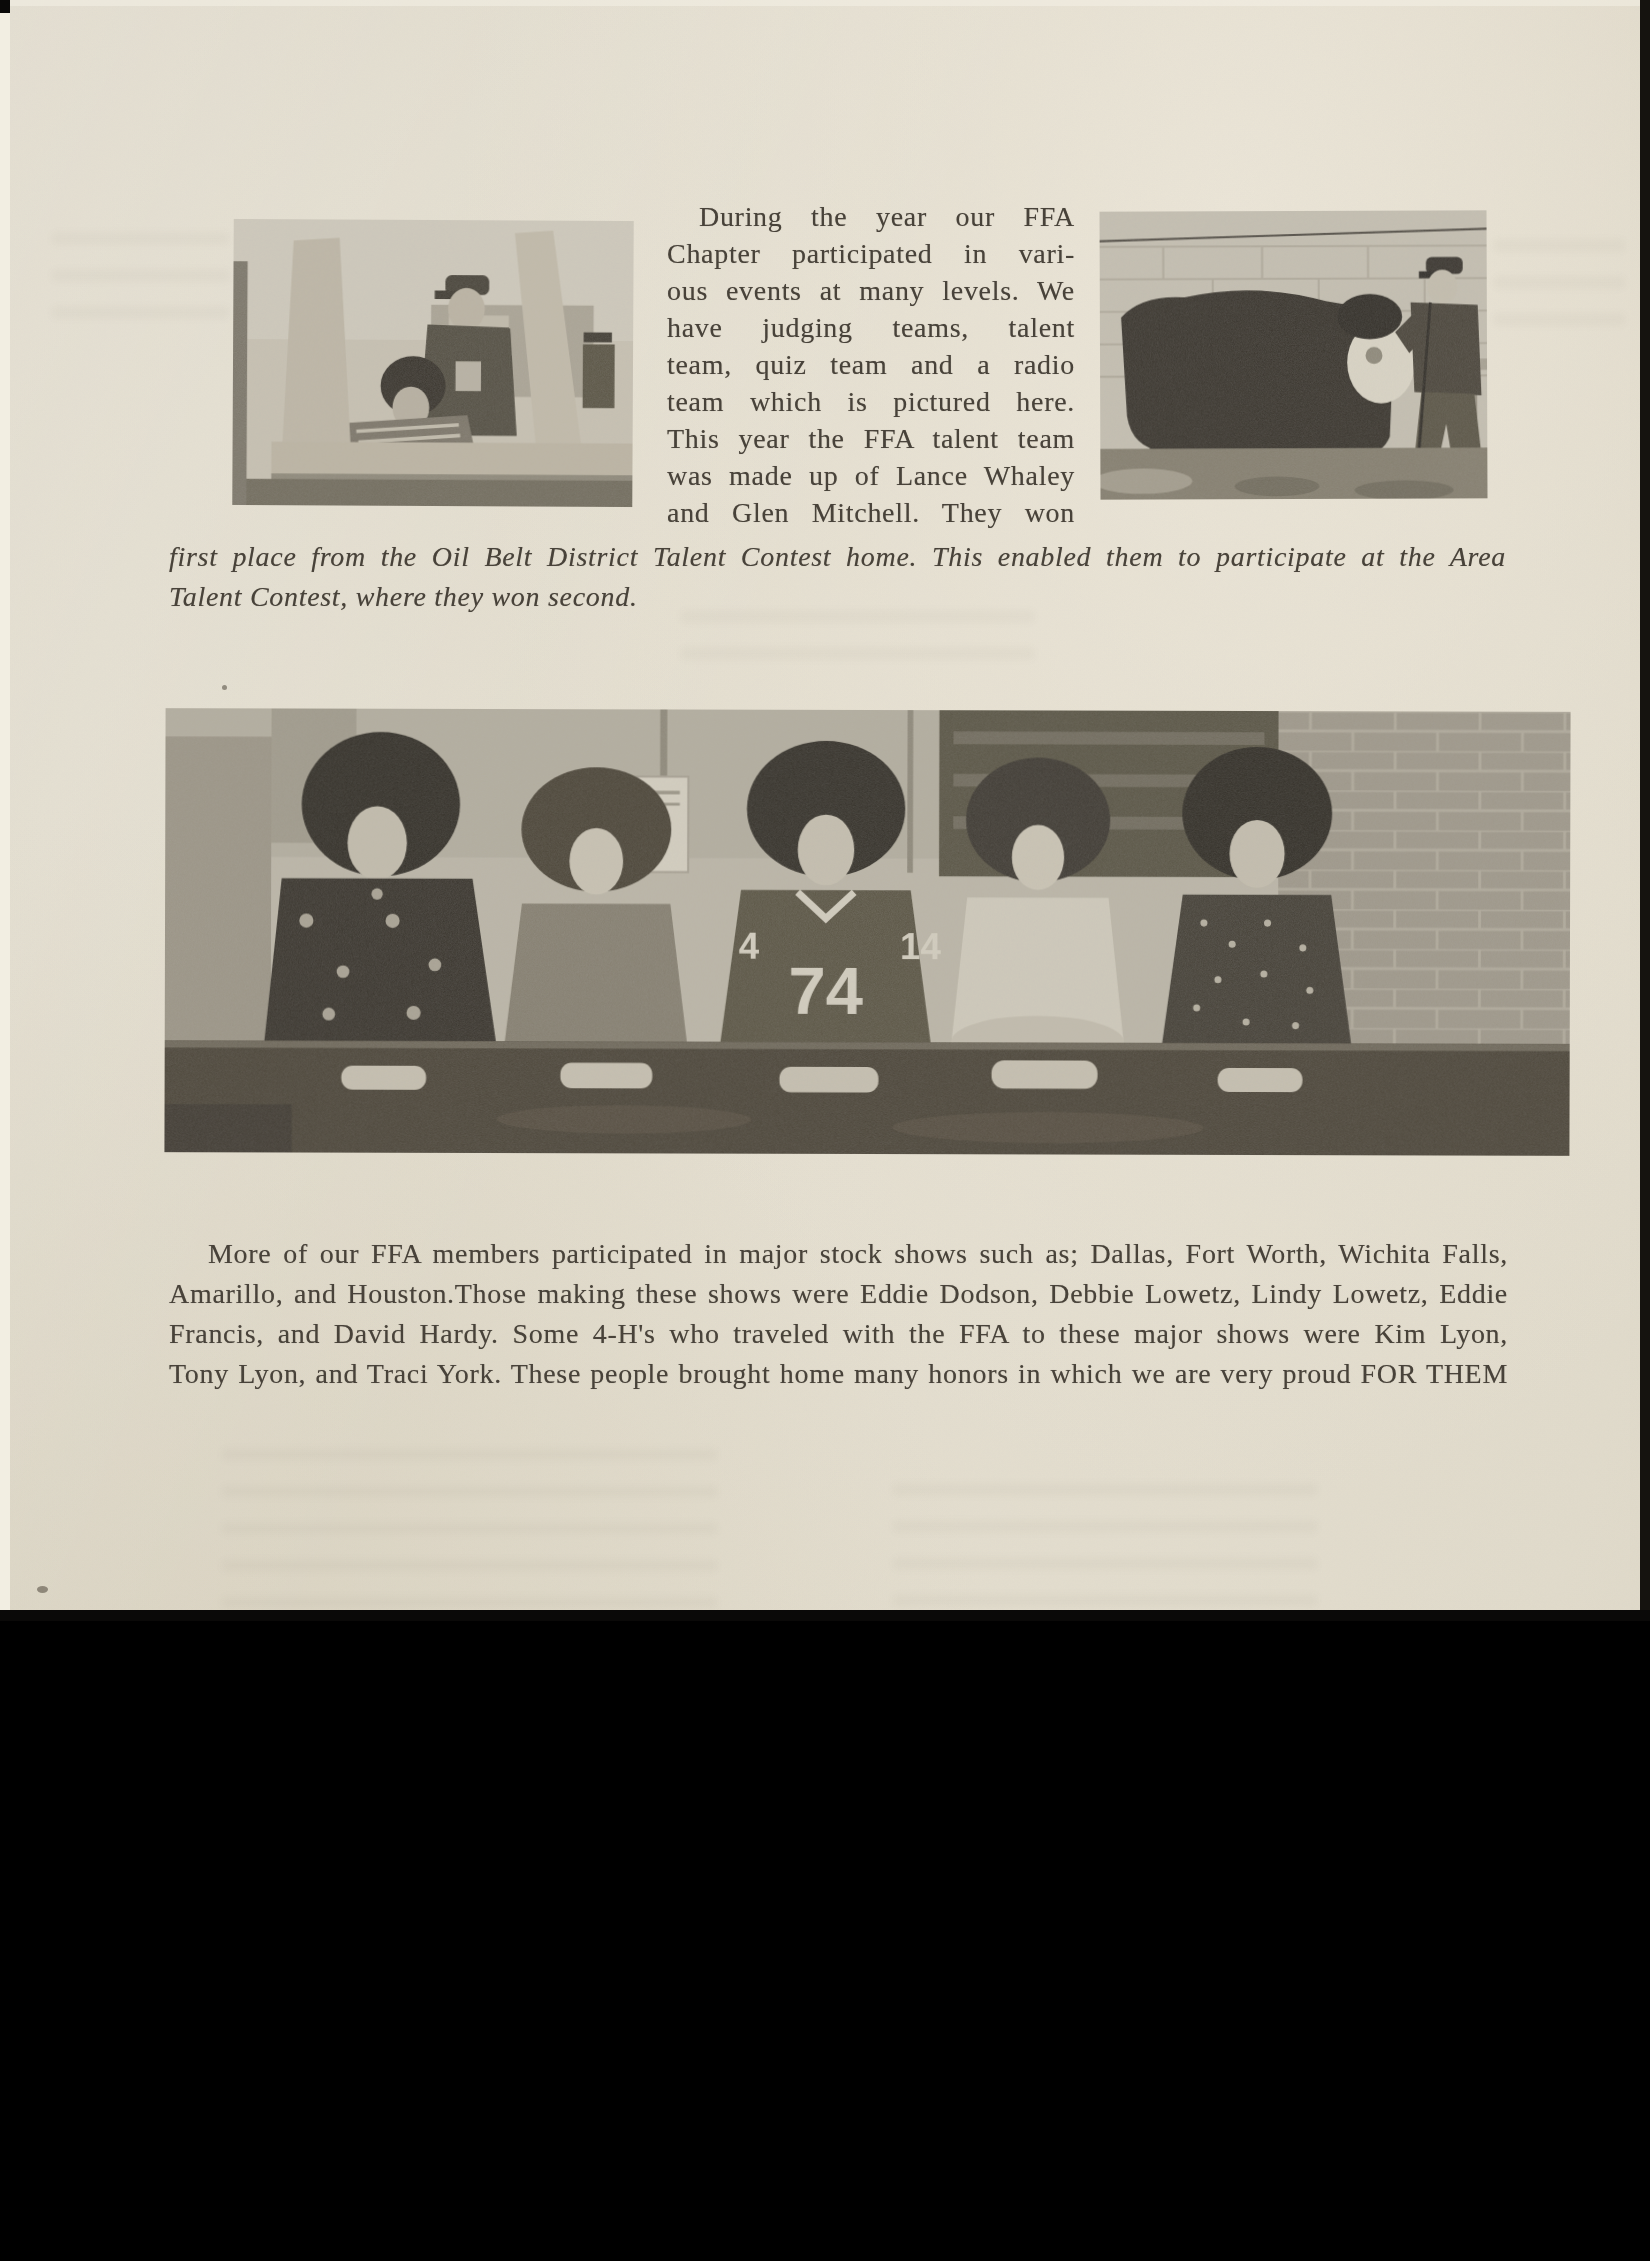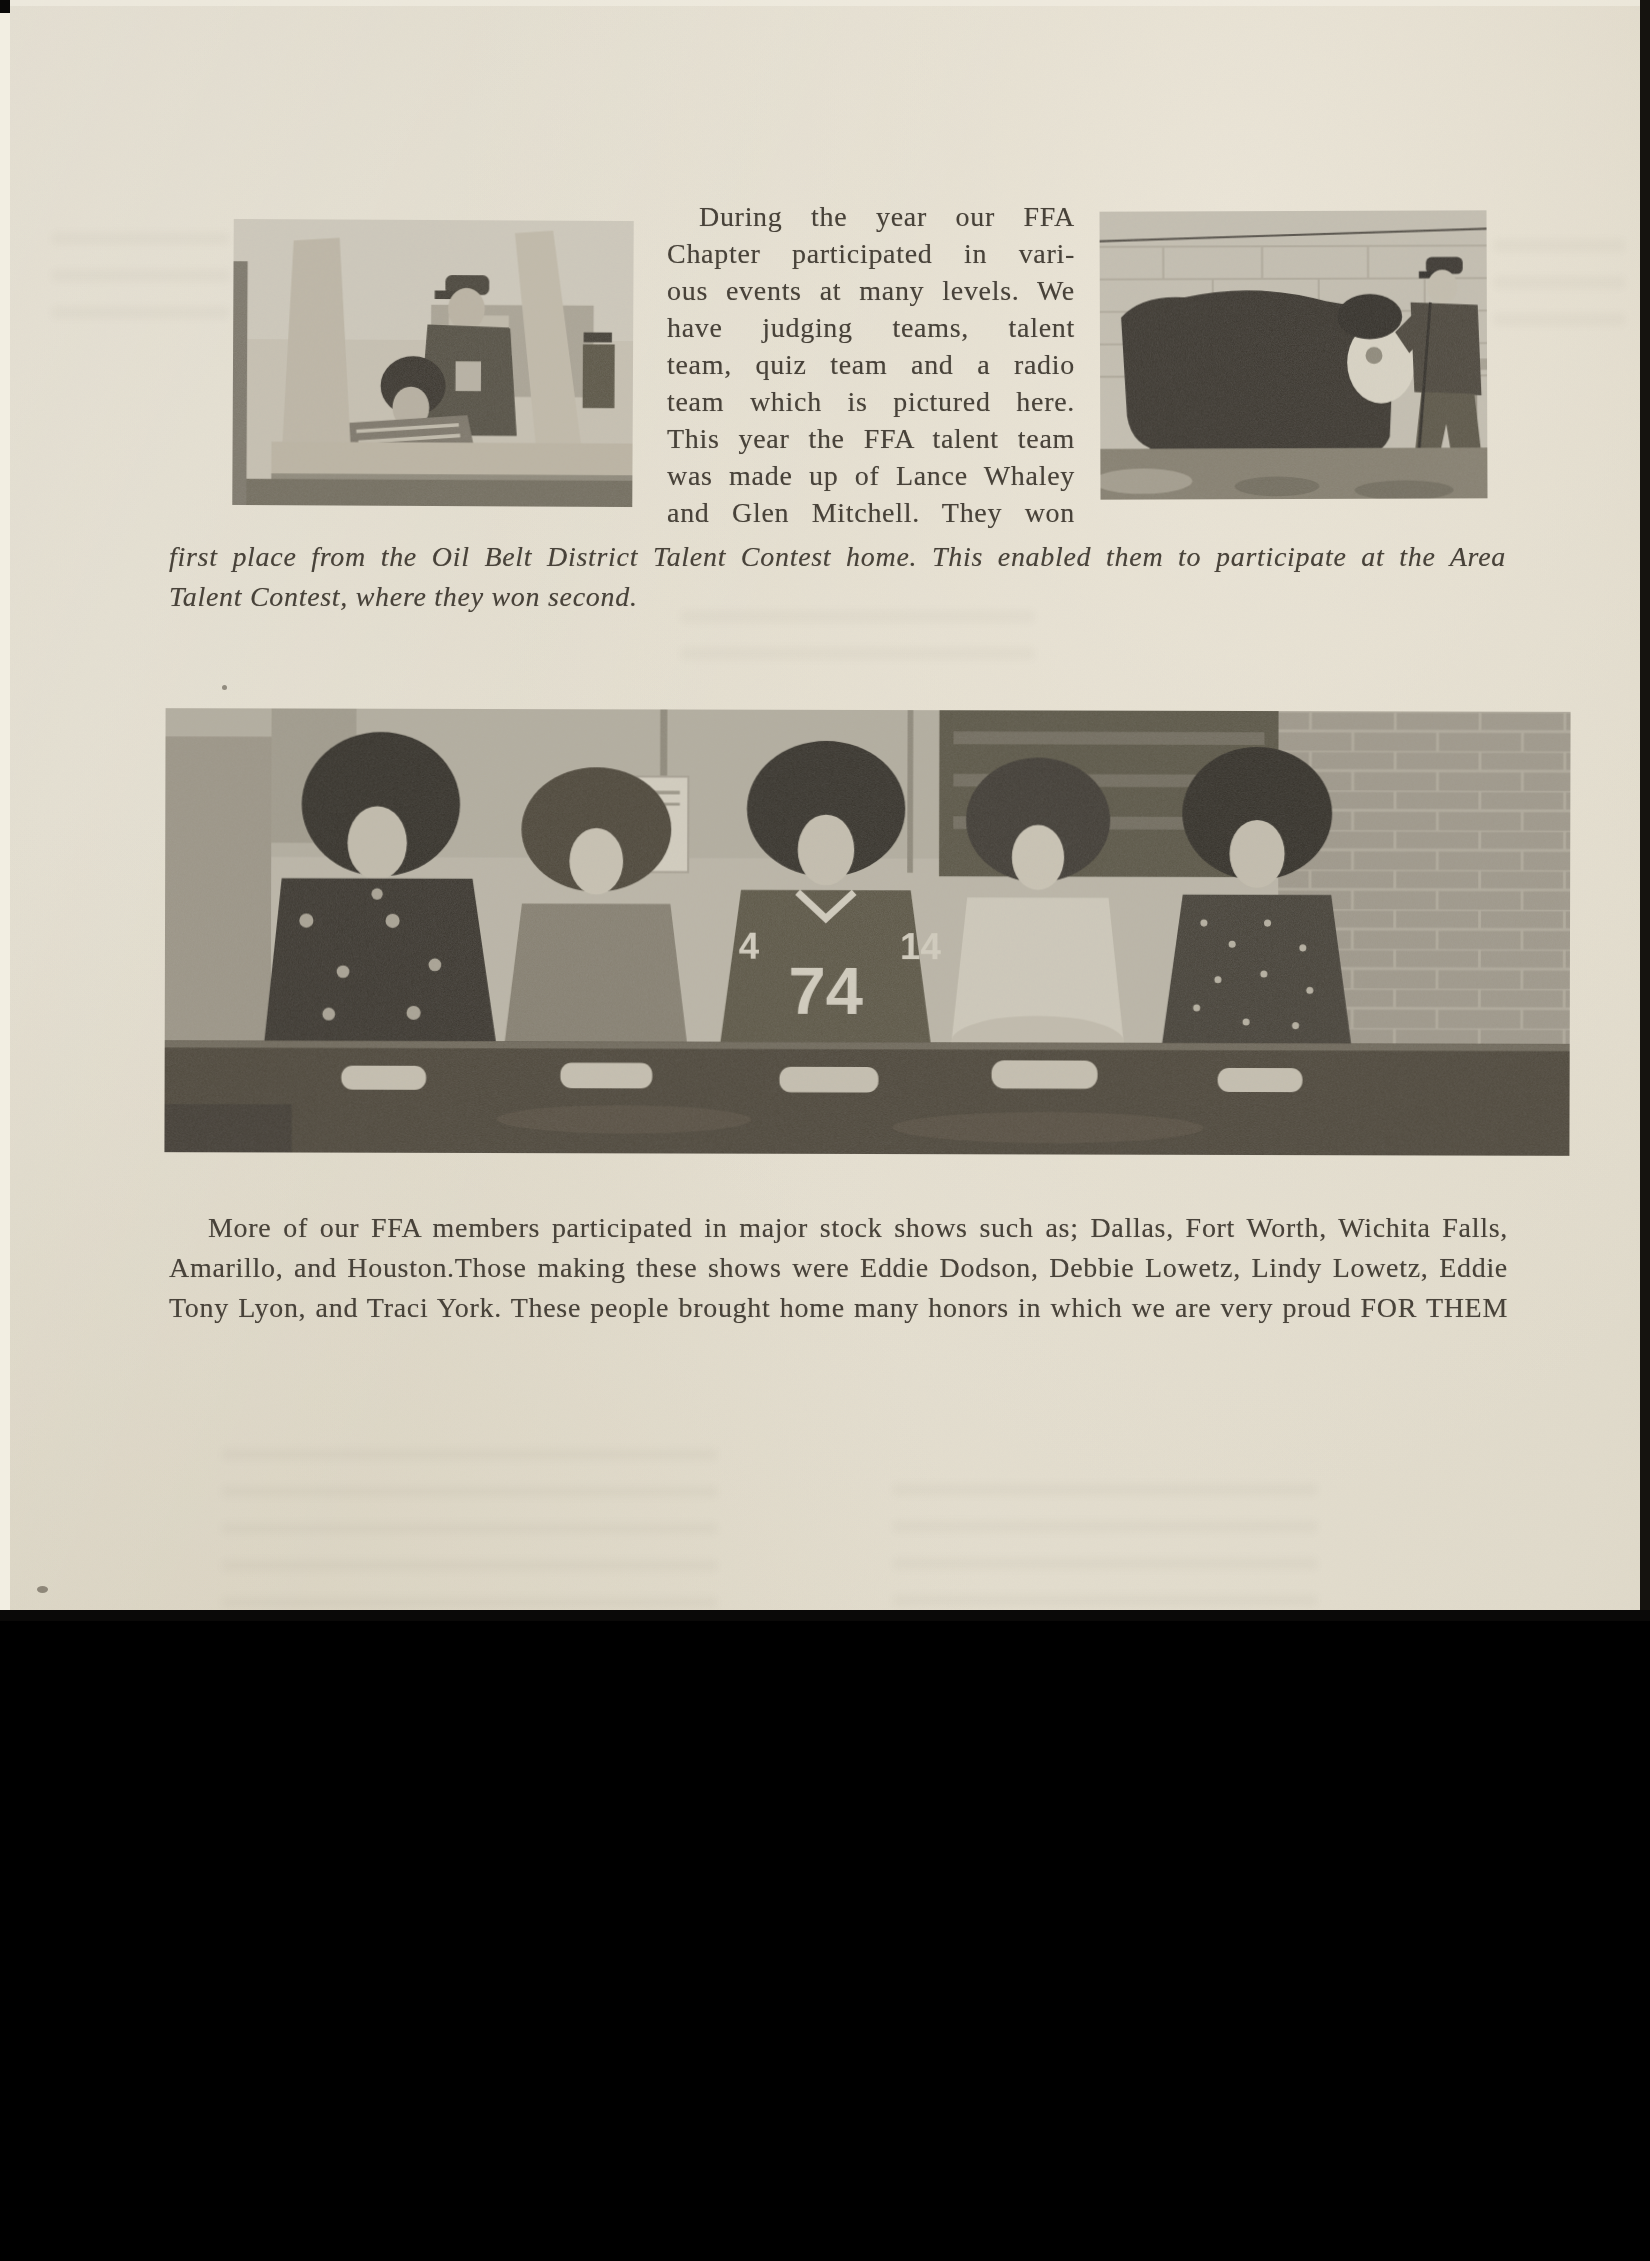--- a/index.html
+++ b/index.html
@@ -17,21 +17,21 @@
   #edge-right{right:0;top:0;width:11.3px;height:2261px;background:#15130f;}
   #edge-bottom{left:0;bottom:0;width:1651px;height:11.3px;background:#0a0908;}
   #edge-top{left:10px;top:0;width:1630px;height:5.7px;background:rgba(244,240,230,.55);}
 
   .txt{position:absolute;color:#443e35;text-shadow:0 0 0.7px rgba(68,62,53,.45);
        font-size:28px;letter-spacing:0.7px;}
   .line{white-space:nowrap;}
   .jline{white-space:normal;text-align:justify;text-align-last:justify;}
   #para-intro{left:657px;top:198px;width:408px;line-height:37px;}
   #para-cont{left:159px;top:537px;width:1337px;line-height:40px;font-style:italic;}
-  #para-stock{left:159px;top:1208px;width:1339px;line-height:40px;}
+  #para-stock{left:159px;top:1234px;width:1339px;line-height:40px;}
   .indent1{padding-left:32px;box-sizing:border-box;}
   .indent2{padding-left:39px;box-sizing:border-box;}
 
   .photo{position:absolute;filter:blur(0.4px) contrast(0.97);}
   .photo svg{display:block;width:100%;height:100%;}
   #photo-radio{left:223px;top:220px;width:400px;height:286px;transform:rotate(.3deg);}
   #photo-steer{left:1090px;top:211px;width:387px;height:288px;transform:rotate(-.2deg);}
   #photo-team{left:155px;top:710px;width:1405px;height:444px;transform:rotate(.15deg);}
   #photo-calf{left:57px;top:1728px;width:582px;height:466px;transform:rotate(.3deg);}
   #photo-sheep{left:1133px;top:1716px;width:488px;height:468px;transform:rotate(-.4deg);}
@@ -255,20 +255,21 @@
         <ellipse cx="650" cy="580" rx="180" ry="20" fill="#584f40" opacity=".6"></ellipse>
         <ellipse cx="1250" cy="590" rx="220" ry="22" fill="#584f40" opacity=".6"></ellipse>
         <rect x="0" y="560" width="180" height="68" fill="#3a342b"></rect>
         <rect width="1988" height="628" filter="url(#grain)" opacity=".35"></rect>
       </svg>
     </div>
 
     <div class="txt" id="para-stock">
       <div class="jline indent2">More of our FFA members participated in major stock shows such as; Dallas, Fort Worth, Wichita Falls,</div>
       <div class="jline">Amarillo, and Houston.Those making these shows were Eddie Dodson, Debbie Lowetz, Lindy Lowetz, Eddie</div>
+      <div class="jline">Francis, and David Hardy. Some 4-H's who traveled with the FFA to these major shows were Kim Lyon,</div>
       <div class="jline">Tony Lyon, and Traci York. These people brought home many honors in which we are very proud FOR THEM</div>
     </div>
 
     <div class="photo" id="photo-calf">
       <svg viewBox="0 0 824 660" preserveAspectRatio="none">
         <rect width="824" height="660" fill="#c4beaf"></rect>
         <rect x="0" y="0" width="90" height="434" fill="#b7b0a0" opacity=".6"></rect>
         <line x1="0" y1="372" x2="824" y2="366" stroke="#aea795" stroke-width="2" opacity=".7"></line>
         <rect x="0" y="418" width="824" height="26" fill="#8f8878"></rect>
         <path d="M0,441 l32,-22 l32,22 l32,-22 l32,22 l32,-22 l32,22 l32,-22 l32,22 l32,-22 l32,22 l32,-22 l32,22 l32,-22 l32,22 l32,-22 l32,22 l32,-22 l32,22 l32,-22 l32,22 l32,-22 l32,22 l32,-22 l32,22 l32,-22 l32,22" stroke="#d9d3c3" stroke-width="5" fill="none"></path>

